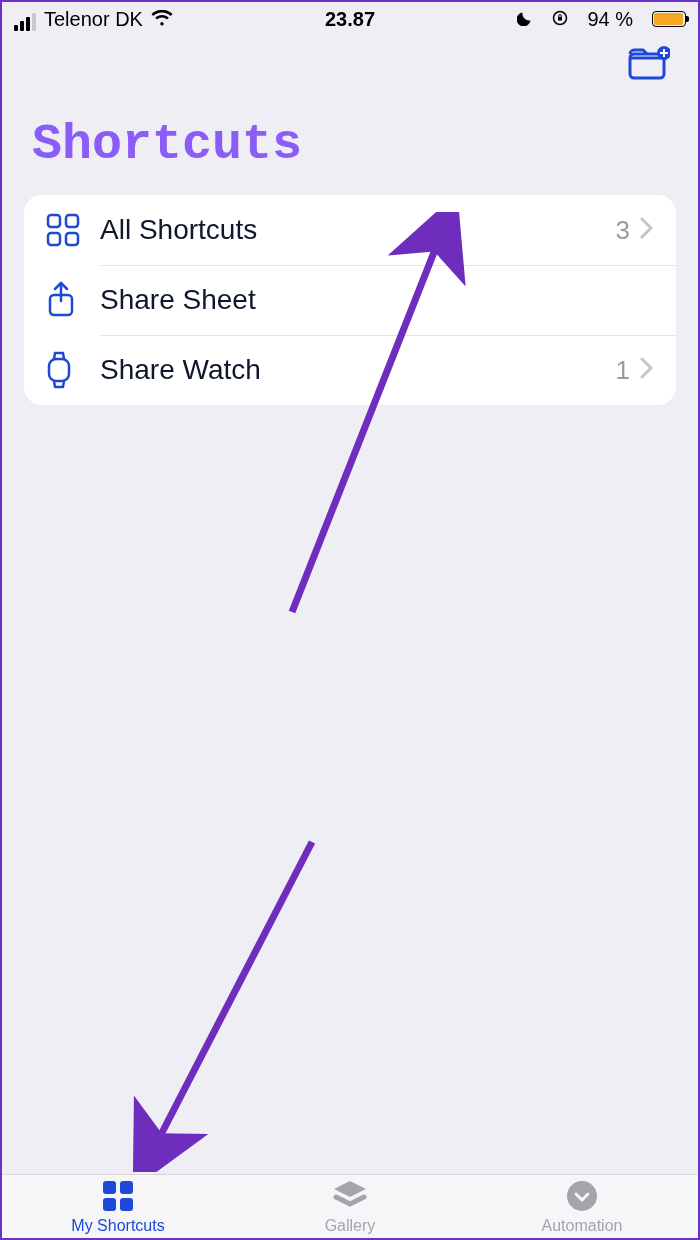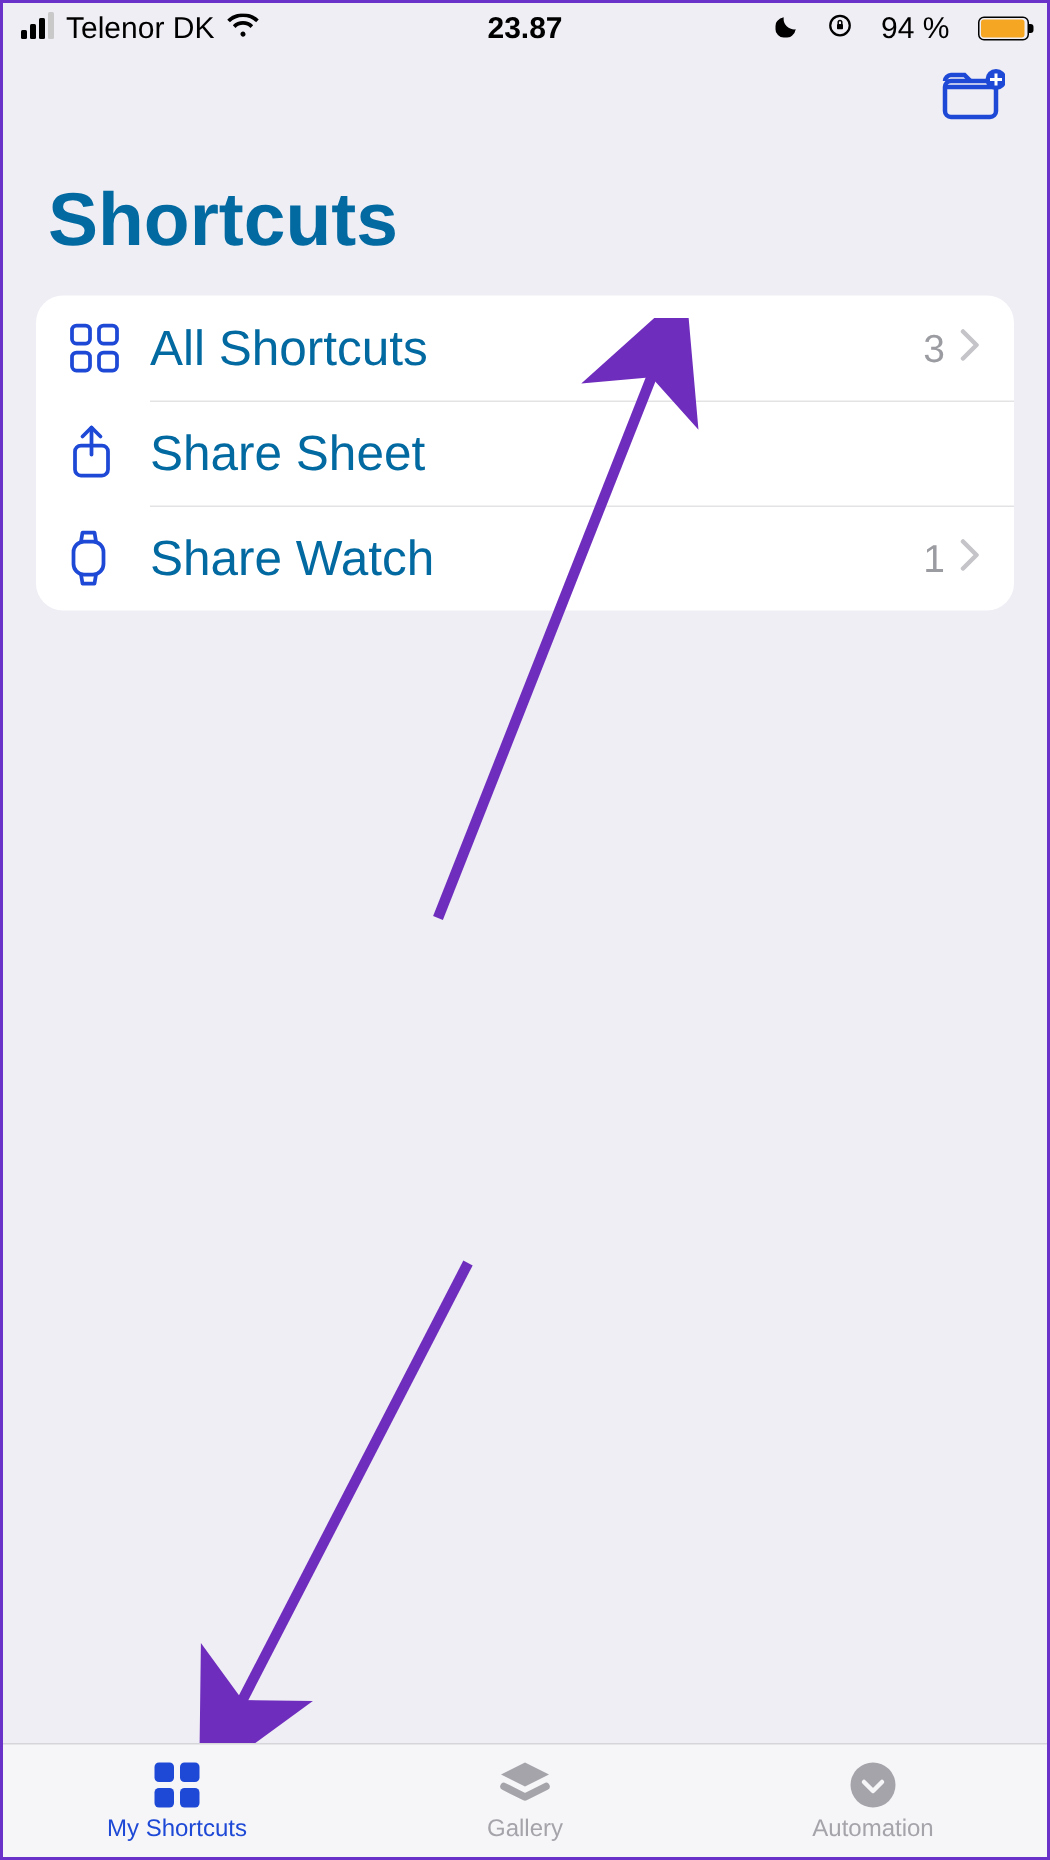--- a/index.html
+++ b/index.html
@@ -15,21 +15,21 @@
   
   .status-bar {
     height: 34px;
     display: flex;
     align-items: center;
     padding: 0 12px;
     font-size: 20px;
     font-weight: 500;
     color: #000;
   }
-  .status-left { display: flex; align-items: flex-start; gap: 8px; flex: 1; }
+  .status-left { display: flex; align-items: flex-end; gap: 8px; flex: 1; }
   .status-center { flex: 0 0 auto; font-weight: 600; }
   .status-right { display: flex; align-items: center; gap: 19px; flex: 1; justify-content: flex-end; }
   .sig-bars { display: flex; align-items: flex-end; gap: 2px; }
   .sig-bars span { width: 4px; background:#000; border-radius:1px; }
   .sig-bars span:nth-child(1){height:6px}
   .sig-bars span:nth-child(2){height:10px}
   .sig-bars span:nth-child(3){height:14px}
   .sig-bars span:nth-child(4){height:18px;background:#c9c9c9}
   .battery {
     width: 34px; height: 16px; border:1.5px solid #000; border-radius:4px;
@@ -44,50 +44,51 @@
     background:#f5a623; border-radius:2px;
   }
 
   
   .nav-row {
     display:flex; justify-content:flex-end; padding: 10px 28px 0 28px;
   }
   .page-title {
     font-size: 50px;
     font-weight: 800;
-    color:#0369a1;
+    color:#8b5cf6;
     padding: 30px 30px 22px 30px;
+    font-family: Liberation Mono, monospace;
   }
 
   
   .list {
     margin: 0 22px;
     background:#fff;
     border-radius: 18px;
     overflow:hidden;
   }
   .list-row {
     display:flex; align-items:center;
     height: 70px;
     padding: 0 22px 0 22px;
   }
   .list-row + .list-row { position:relative; }
   .list-row + .list-row::before{
     content:""; position:absolute; left:76px; right:0; top:0;
     height:1px; background:#e3e3e6;
   }
   .row-icon { width:54px; display:flex; justify-content:flex-start; }
-  .row-label { flex:1; font-size:33px; color:#0369a1; }
+  .row-label { flex:1; font-size:28px; color:#0f172a; }
   .row-count { font-size:26px; color:#9b9ba2; margin-right:10px; }
   .row-chevron { color:#c4c4c9; }
 
   
   .tab-bar {
     position:absolute; left:0; right:0; bottom:0;
-    height: 76px;
+    height: 64px;
     background:#f6f6f8;
     border-top:1px solid #d6d6da;
     display:flex;
   }
   .tab {
     flex:1; display:flex; flex-direction:column; align-items:center; justify-content:center;
     gap:4px;
     color:#a4a4aa;
   }
   .tab.active { color:#1e49d6; }

